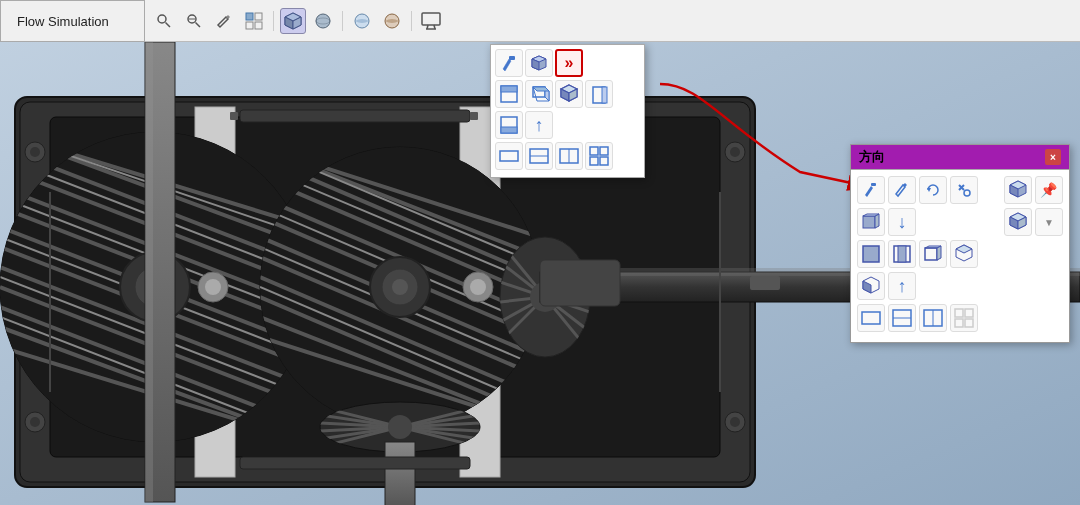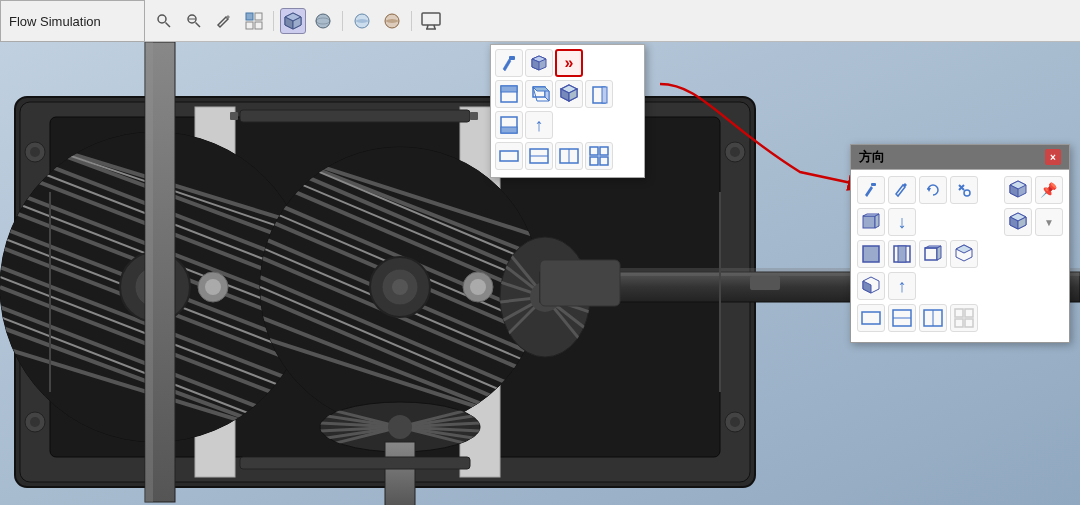--- a/index.html
+++ b/index.html
@@ -16,21 +16,21 @@
     
     #title-bar {
       position: absolute;
       top: 0; left: 0;
       width: 145px;
       height: 42px;
       background: #f0f0f0;
       border: 1px solid #aaa;
       display: flex;
       align-items: center;
-      padding: 0 8px;
+      padding: 0 16px;
       font-size: 13px;
       color: #222;
       z-index: 10;
     }
 
     
     #top-toolbar {
       position: absolute;
       top: 0; left: 145px;
       right: 0;
@@ -123,21 +123,21 @@
       top: 102px;
       right: 10px;
       width: 220px;
       background: white;
       border: 1px solid #999;
       box-shadow: 2px 2px 8px rgba(0,0,0,0.3);
       z-index: 20;
     }
 
     #direction-panel-title {
-      background: #737373;
+      background: #a21caf;
       border-bottom: 1px solid #aaa;
       padding: 3px 8px;
       font-size: 13px;
       font-weight: bold;
       display: flex;
       align-items: center;
       justify-content: space-between;
     }
 
     #direction-panel-close {

